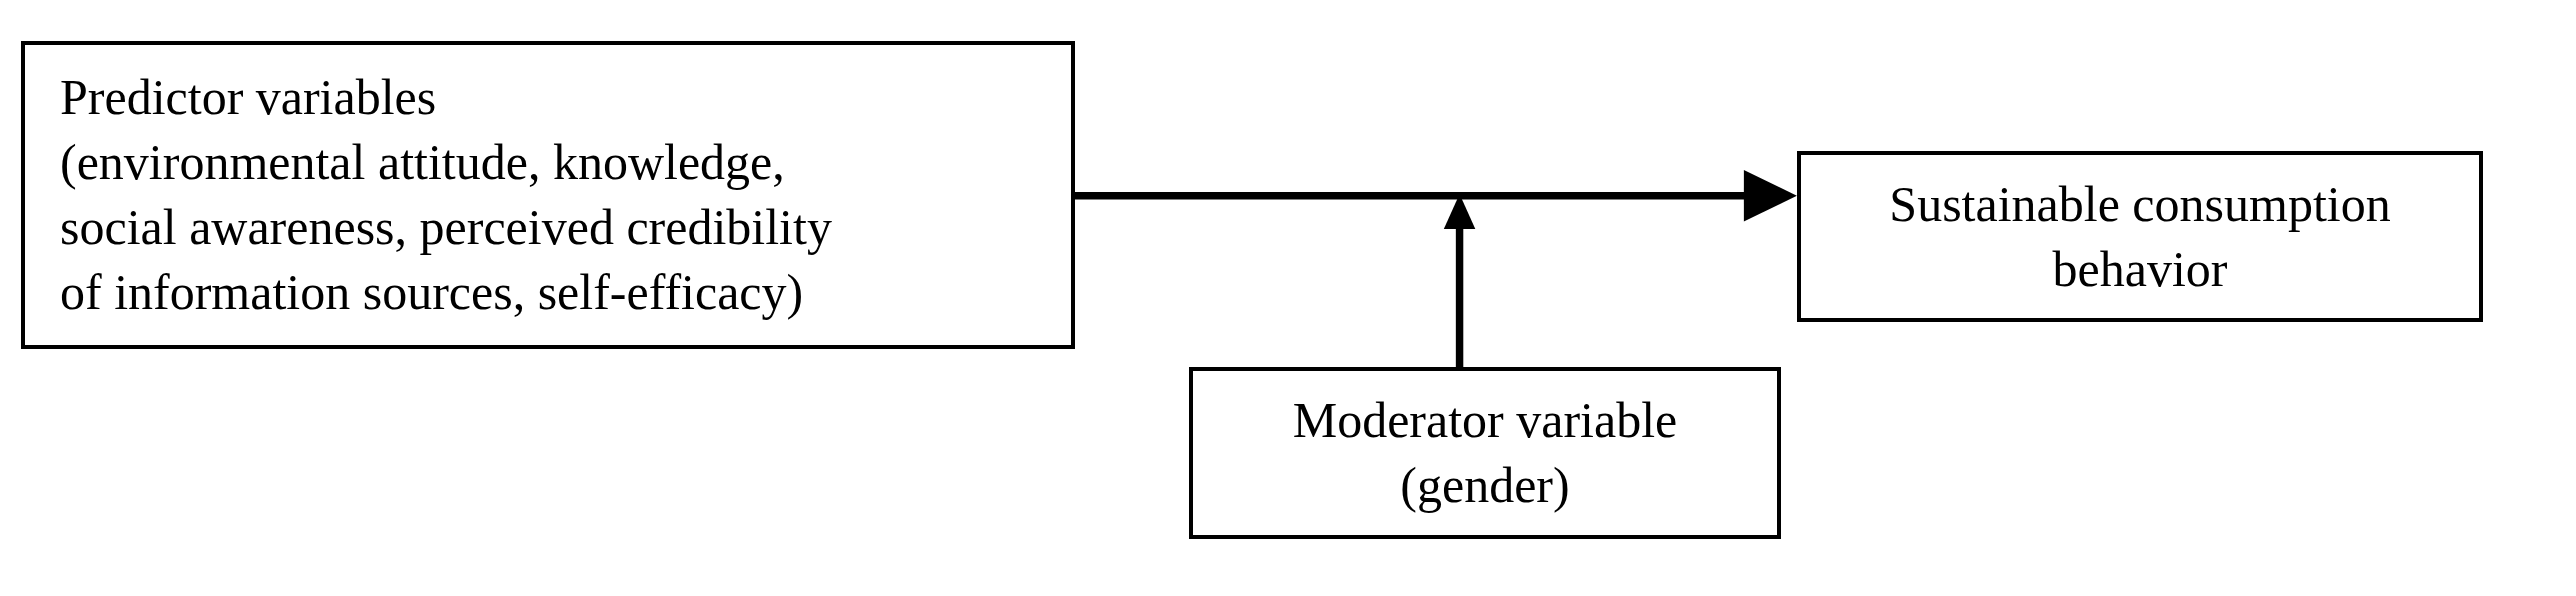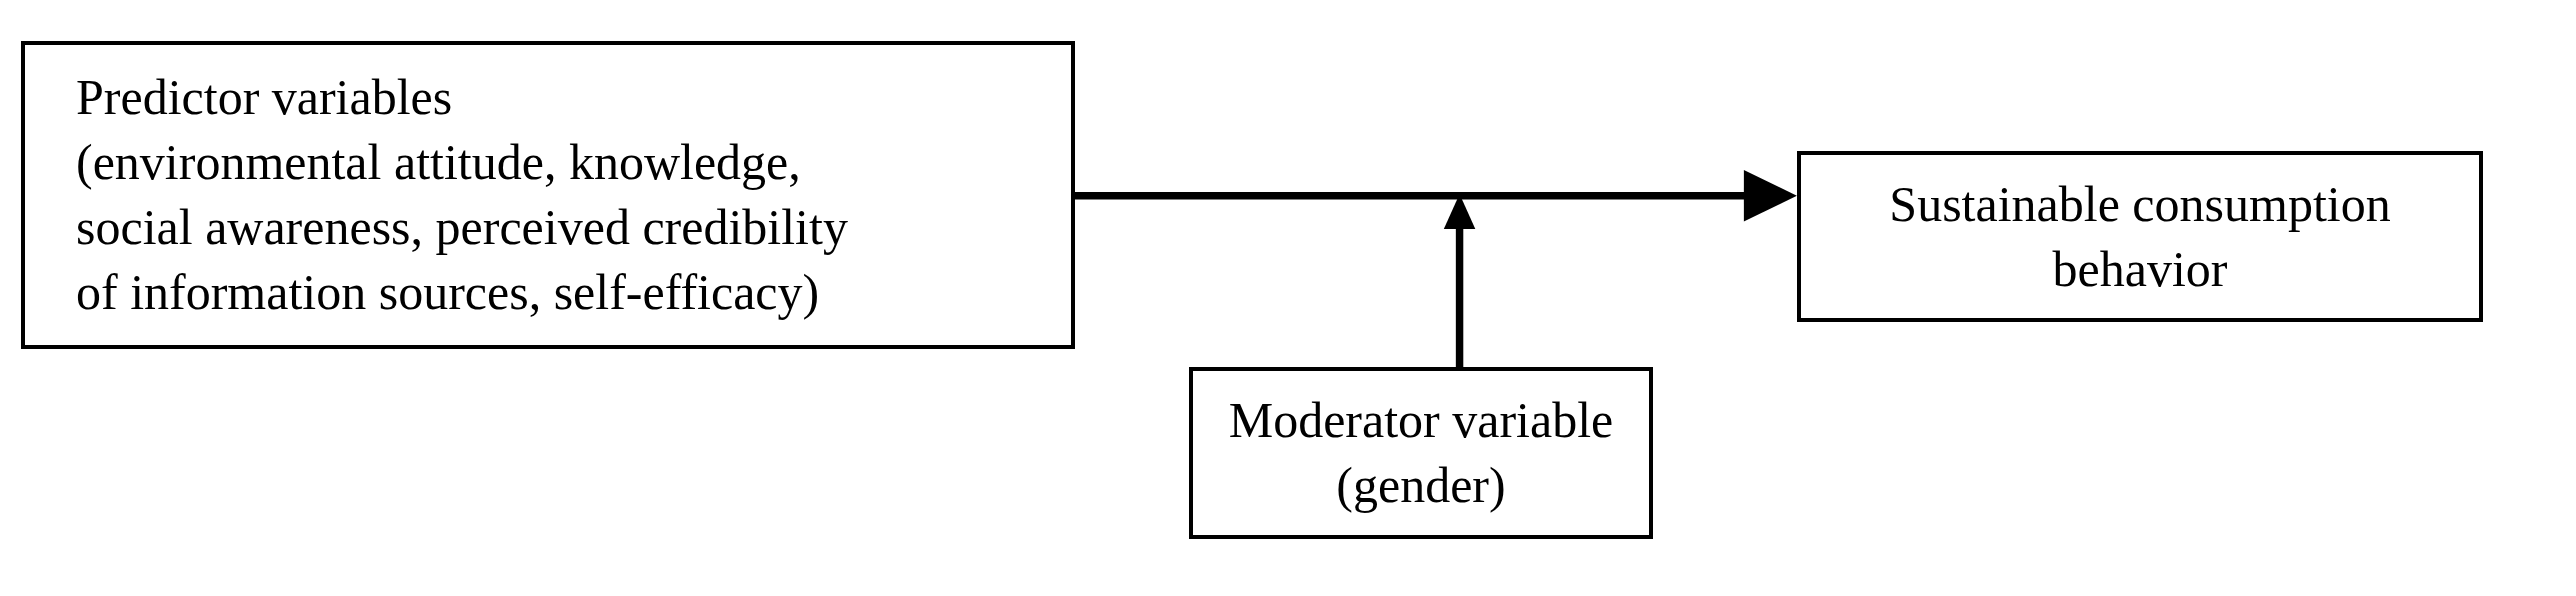--- a/index.html
+++ b/index.html
@@ -38,21 +38,20 @@
     left: 21px;
     top: 41px;
     width: 1054px;
     height: 308px;
     justify-content: flex-start;
   }
   #predictor-box .node-text {
     text-align: left;
     padding: 0 15px 0 35px;
     font-size: 50px;
-    margin-left: 16px;
   }
 
   
   #outcome-box {
     left: 1797px;
     top: 109px;
     width: 686px;
     height: 171px;
     justify-content: center;
     margin-top: 42px;
@@ -60,21 +59,21 @@
   #outcome-box .node-text {
     text-align: center;
     padding: 0 18px;
     font-size: 50px;
   }
 
   
   #moderator-box {
     left: 1189px;
     top: 367px;
-    width: 464px;
+    width: 592px;
     height: 172px;
     justify-content: center;
   }
   #moderator-box .node-text {
     text-align: center;
     padding: 0 13.3px;
     font-size: 50px;
   }
 
   

